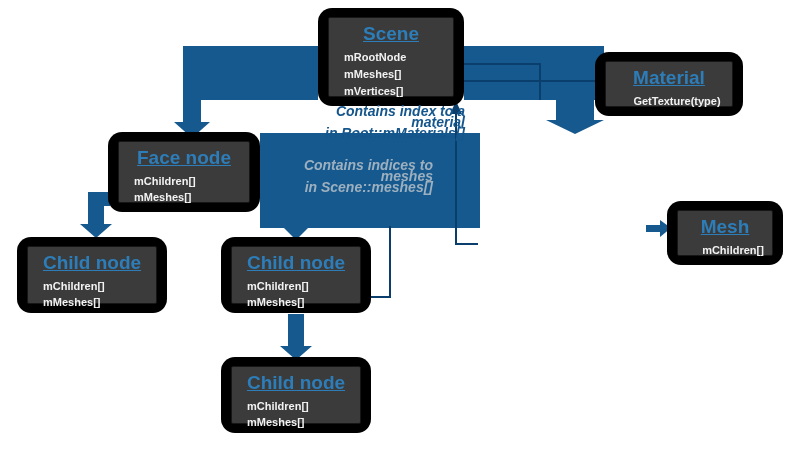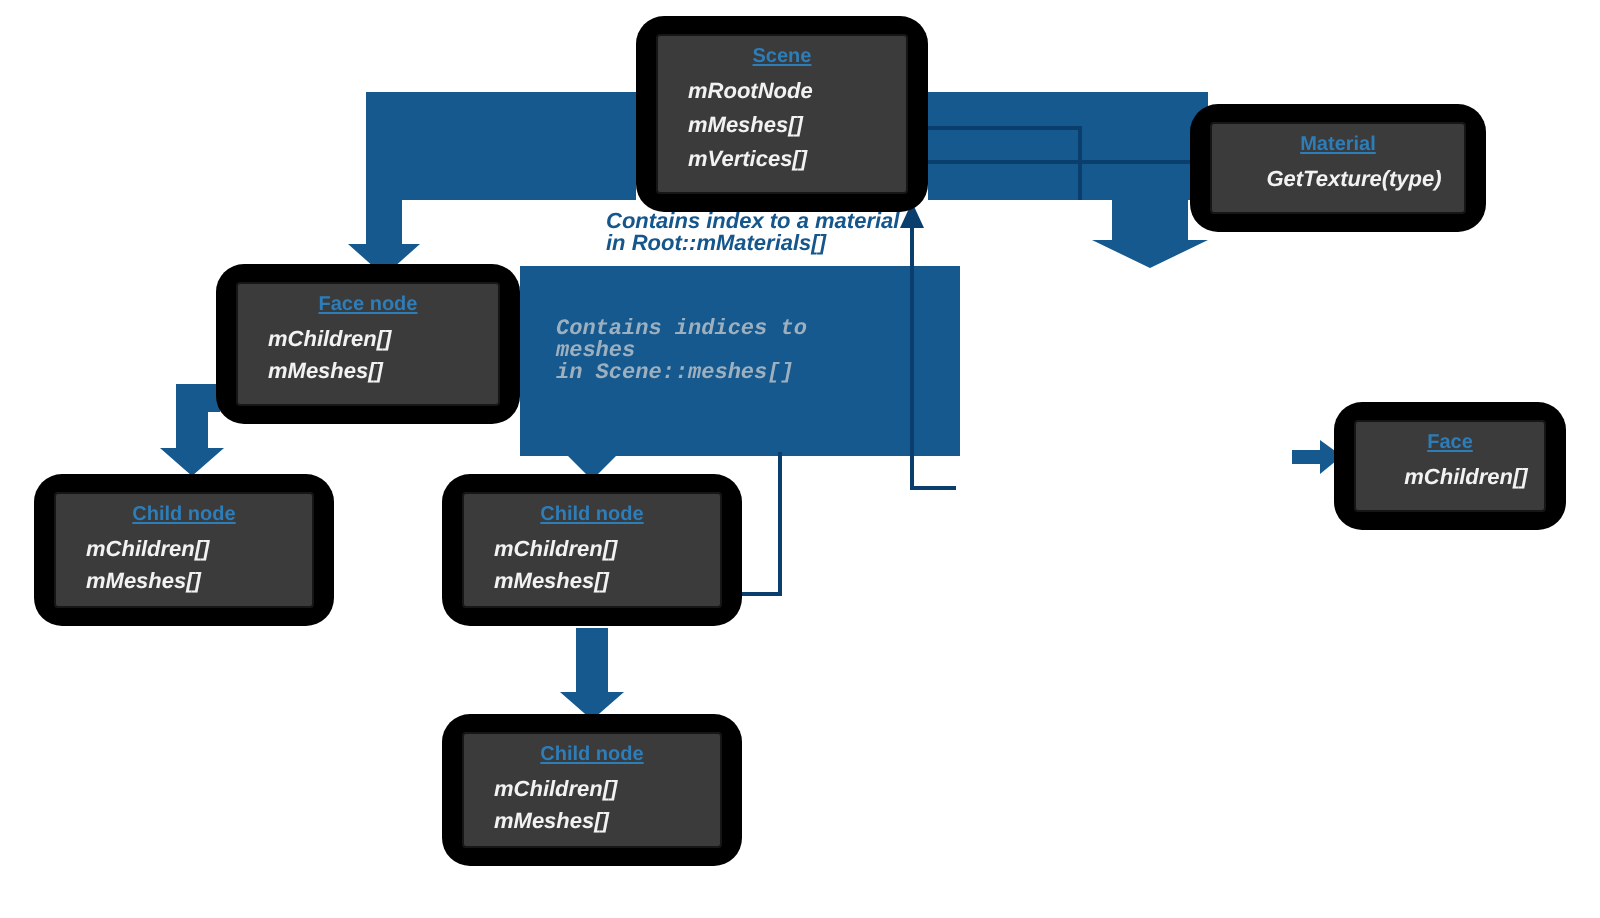--- a/index.html
+++ b/index.html
@@ -3,30 +3,30 @@
 <meta charset="utf-8">
 <style>
   html,body{margin:0;padding:0;background:#fff;}
   #canvas{position:relative;width:800px;height:459px;background:#ffffff;overflow:hidden;
           font-family:"Liberation Sans",sans-serif;}
   #arrow-layer{position:absolute;left:0;top:0;z-index:1;}
   .box{position:absolute;background:#000;border-radius:14px;box-sizing:border-box;
        padding:9px 10px;z-index:2;}
   .box-inner{background:#3b3b3b;border:1px solid #161616;height:100%;box-sizing:border-box;
        padding-top:3px;border-radius:2px;}
-  .box-title{font-weight:bold;font-size:10px;color:#2d7db9;text-align:center;
+  .box-title{font-weight:bold;font-size:19px;color:#2d7db9;text-align:center;
        text-decoration:underline;margin:2px 0 4px 0;}
-  .member{font-style:italic;font-weight:bold;font-size:11px;color:#f2f2f2;
+  .member{font-weight:bold;font-size:11px;color:#f2f2f2;
        padding-left:15px;line-height:16px;white-space:nowrap;}
   .scene-box .member{line-height:17px;}
   .center-members .member{padding-left:16px;text-align:center;}
-  .note{position:absolute;z-index:3;font-style:italic;font-weight:bold;font-size:11px;
-       line-height:11px;text-align:left;}
+  .note{position:absolute;z-index:3;font-style:italic;font-weight:bold;font-size:14px;
+       line-height:11px;text-align:right;}
   .note-dark{color:#15568c;}
-  .note-light{color:#9db0bf;font-family:Liberation Mono, monospace;}
+  .note-light{color:#9db0bf;}
 </style>
 </head>
 <body>
 
 <div id="canvas">
 
   <svg id="arrow-layer" width="800" height="459" viewBox="0 0 800 459">
     <g fill="#16598e" stroke="none">
       <path d="M183,46 H318 V100 H201 V122 H210 L192,138 L174,122 H183 Z"></path>
       <rect x="464" y="46" width="140" height="54"></rect>
@@ -68,21 +68,21 @@
     <div class="box-inner">
       <div class="box-title">Face node</div>
       <div class="member">mChildren[]</div>
       <div class="member">mMeshes[]</div>
     </div>
   </div>
 
 
   <div class="box center-members" style="left:667px;top:201px;width:116px;height:64px;">
     <div class="box-inner">
-      <div class="box-title">Face</div>
+      <div class="box-title">Mesh</div>
       <div class="member">mChildren[]</div>
     </div>
   </div>
 
   <div class="box" style="left:17px;top:237px;width:150px;height:76px;">
     <div class="box-inner">
       <div class="box-title">Child node</div>
       <div class="member">mChildren[]</div>
       <div class="member">mMeshes[]</div>
     </div>

